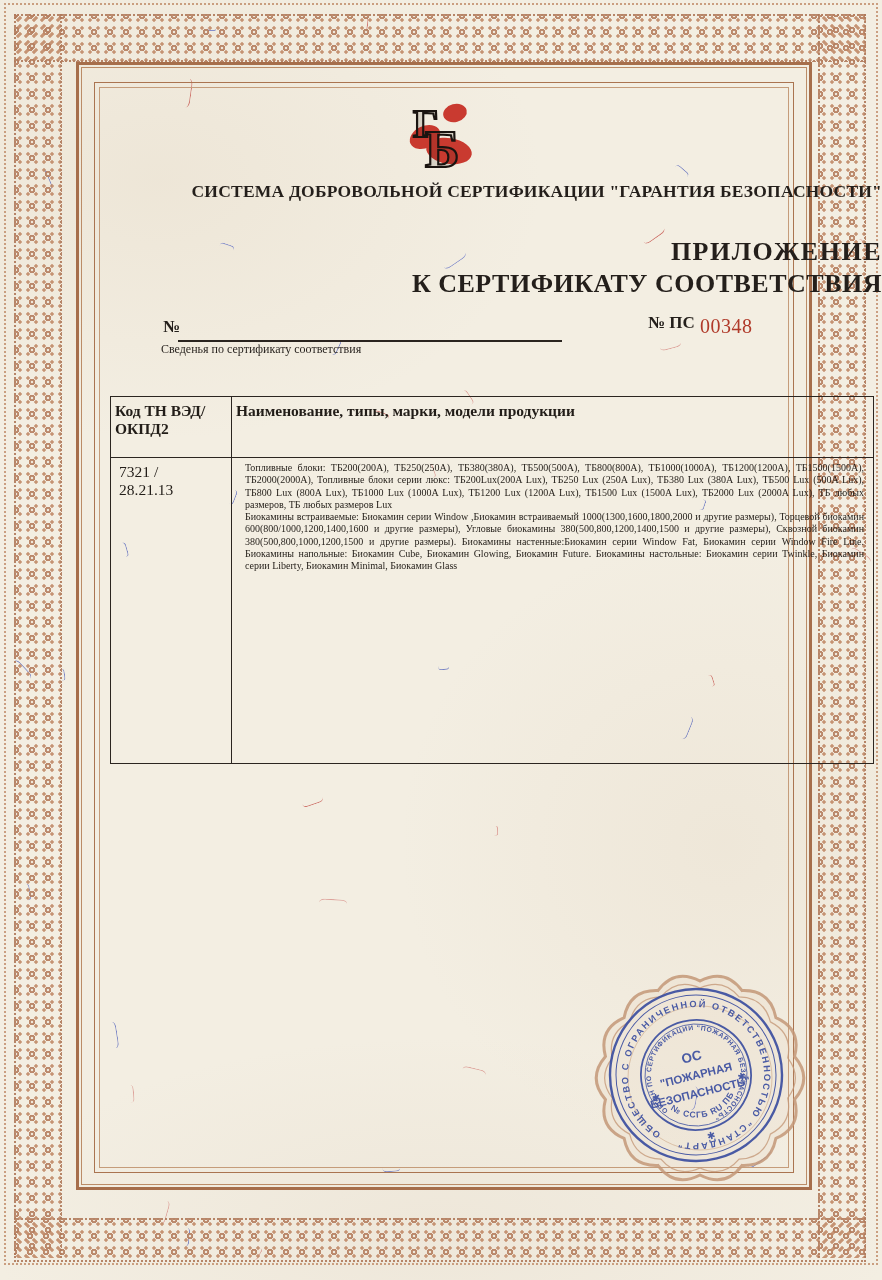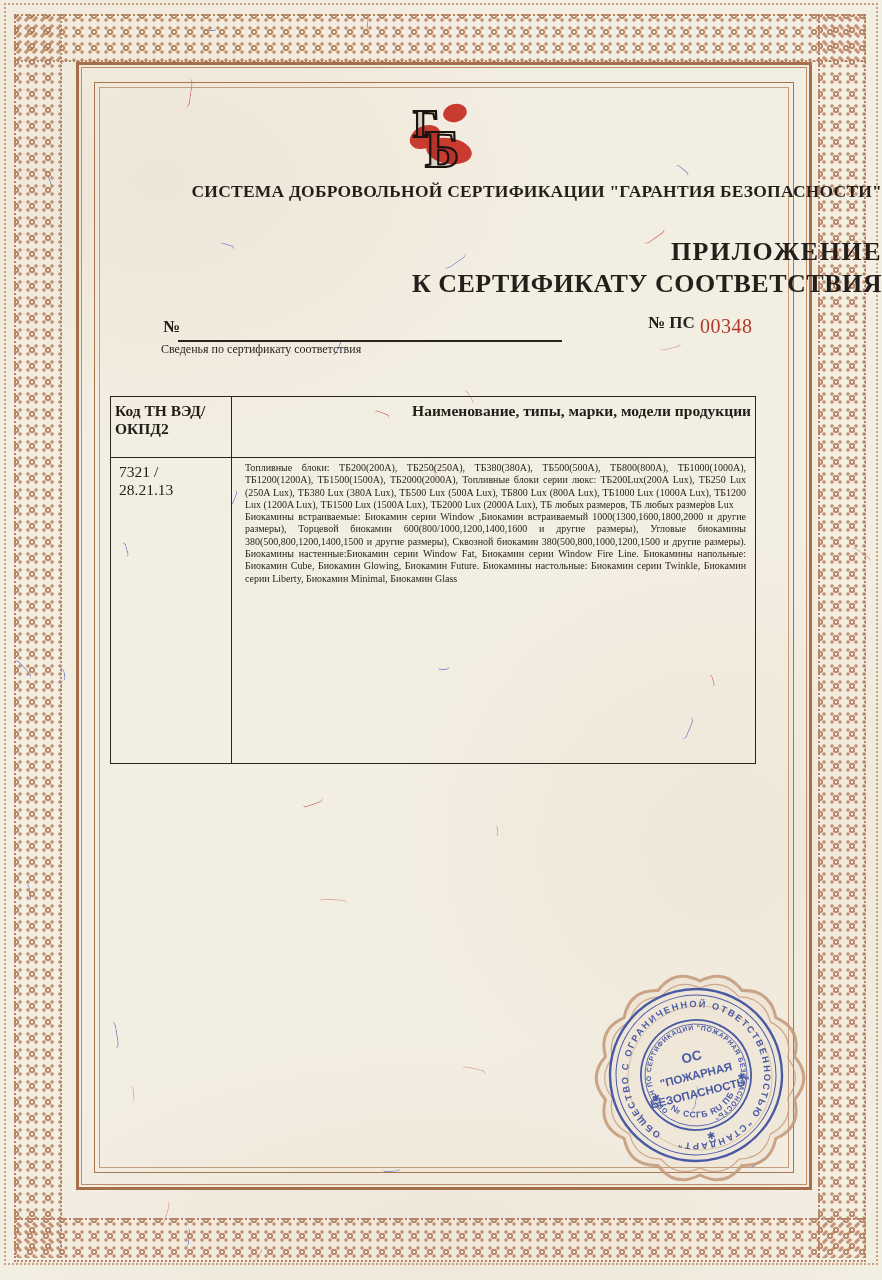--- a/index.html
+++ b/index.html
@@ -48,26 +48,26 @@
   .reg-line{top:205px;font-size:16.5px;font-weight:bold;}
   .title1{top:237px;font-size:26px;font-weight:bold;letter-spacing:1.5px;}
   .title2{top:269px;font-size:26px;font-weight:bold;letter-spacing:.5px;}
   .no-sign{position:absolute;left:163px;top:317px;font-size:17px;font-weight:bold;}
   .cert-no{position:absolute;left:213px;top:302px;font-size:20px;font-weight:bold;letter-spacing:.6px;}
   .cert-underline{position:absolute;left:178px;top:340px;width:384px;border-top:2px solid #2a241f;}
   .ps-label{position:absolute;left:648px;top:313px;font-size:17px;font-weight:bold;}
   .ps-no{position:absolute;left:700px;top:315px;font-size:20px;color:#b03a2a;letter-spacing:.5px;}
   .details-label{position:absolute;left:130px;top:342px;font-size:12px;margin-left:31px;}
 
-  .product-table{position:absolute;left:110px;top:396px;width:646px;border-collapse:collapse;
+  .product-table{position:absolute;left:110px;top:396px;width:764px;border-collapse:collapse;
     color:#221d18;}
   .product-table th,.product-table td{border:1.7px solid #2b2520;vertical-align:top;}
   .product-table th{font-size:15.5px;font-weight:bold;padding:5px 4px;height:50px;}
   .th-code{width:112px;text-align:left;padding-left:8px;}
-  .th-product{text-align:right;vertical-align:top;}
+  .th-product{text-align:left;vertical-align:top;}
   .code-cell{font-size:15.5px;padding:5px 22px 0 8px;height:300px;}
   .desc-cell{font-size:10px;line-height:1.23;padding:4px 9px 4px 13px;text-align:justify;}
   .desc-cell p{margin:0;}
 
   
   .rosette{position:absolute;left:572px;top:950px;width:256px;height:256px;}
   .rosette path{fill:rgba(213,178,146,.10);stroke:#c49878;}
   .rosette .r-outer{stroke-width:3;opacity:.85;}
   .rosette .r-inner{stroke-width:1.2;opacity:.8;fill:none;}
   .rosette circle{fill:none;stroke:#c8a07e;stroke-width:1;opacity:.55;}

